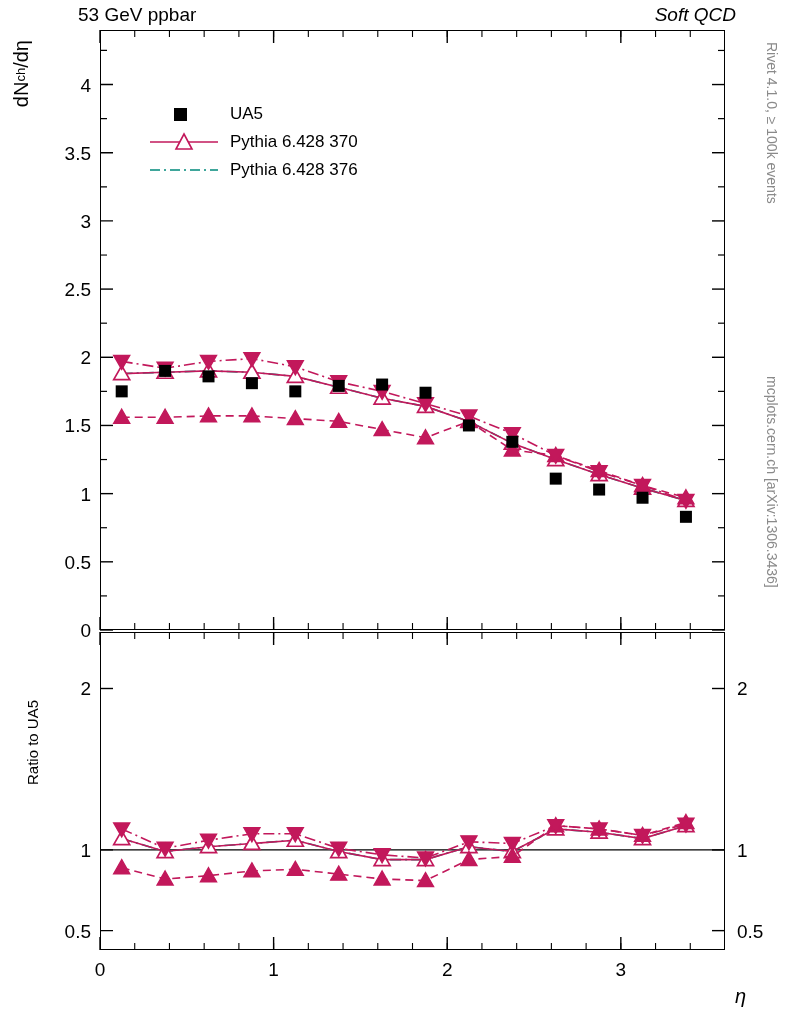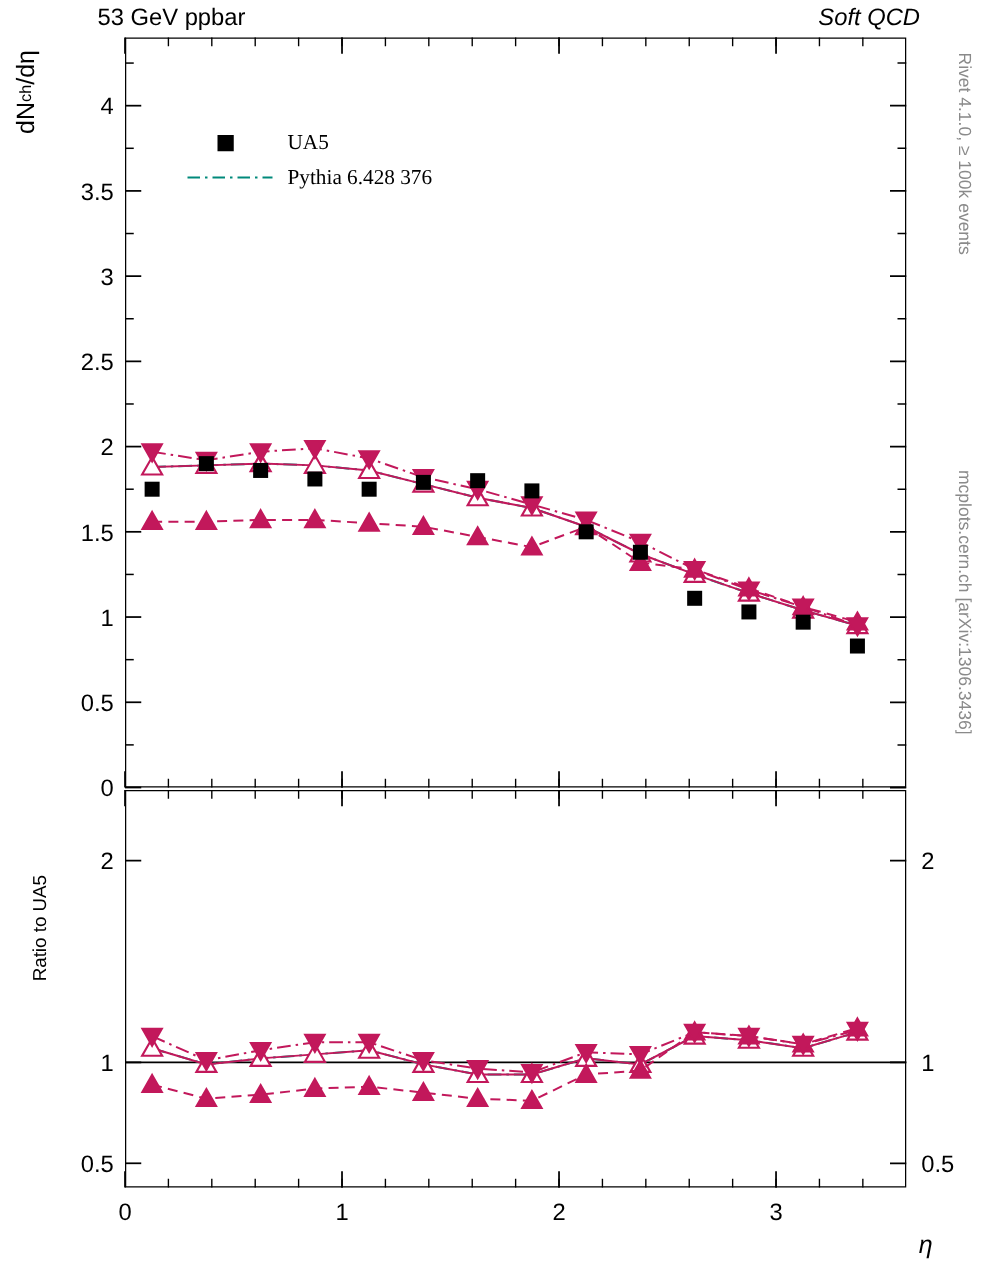--- a/index.html
+++ b/index.html
@@ -1,17 +1,17 @@
 <!DOCTYPE html>
 <html><head>
 <meta charset="utf-8">
 <style>
   html,body{margin:0;padding:0;background:#ffffff;}
   body{width:786px;height:1024px;font-family:"Liberation Sans", sans-serif;color:#000;}
-  #root{position:relative;width:786px;height:1024px;overflow:hidden;}
+  #root{position:relative;width:786px;height:1024px;overflow:hidden;border-radius:18px;}
 
   .hdr{position:absolute;font-size:19px;color:#000;}
   #hdr-left{left:78px;top:4px;}
   #hdr-right{right:50px;top:4px;font-style:italic;}
 
   .rightlab{position:absolute;color:#8a8a8a;font-size:14px;writing-mode:vertical-rl;text-orientation:mixed;white-space:nowrap;}
   #rl-rivet{right:6px;top:42px;}
   #rl-arxiv{right:6px;top:376px;}
 
   
@@ -26,21 +26,21 @@
   #xlab{position:absolute;left:735px;top:985px;font-size:20px;font-style:italic;}
 
   .tick-text{font-size:19px;fill:#000;font-family:"Liberation Sans", sans-serif;}
   .tick-text-r{font-size:19px;fill:#000;font-family:"Liberation Sans", sans-serif;}
 
   #plot-title{position:absolute;left:100px;top:60px;width:625px;text-align:center;font-size:20px;}
   #watermark{position:absolute;left:100px;top:582px;width:625px;text-align:center;font-size:14px;color:#b0b0b0;}
 
   
   #legend{position:absolute;left:148px;top:100px;font-size:17px;}
-  #legend .row{height:28px;display:flex;align-items:center;font-family:Liberation Serif, serif;}
+  #legend .row{height:28px;display:flex;align-items:center;}
   #legend .key{width:72px;height:22px;position:relative;margin-right:10px;}
   #legend .lbl{white-space:nowrap;}
   .ovl{overflow:visible}
 </style>
 </head>
 <body>
 
 <div id="root">
 
   <div class="hdr" id="hdr-left">53 GeV ppbar</div>
@@ -327,20 +327,29 @@
       <span class="key">
         <svg width="72" height="22" class="ovl">
             <rect x="26" y="5" width="13" height="13" fill="#000"></rect>
           </svg>
       </span>
       <span class="lbl">UA5</span>
     </div>
     <div class="row">
       <span class="key">
         <svg width="72" height="22" class="ovl">
+          <line x1="2" y1="11" x2="70" y2="11" stroke="#c2185b" stroke-width="1.6"></line>
+          <polygon points="36,3 44,18 28,18" fill="#fff" stroke="#c2185b" stroke-width="1.6"></polygon>
+        </svg>
+      </span>
+      <span class="lbl">Pythia 6.428 370</span>
+    </div>
+    <div class="row">
+      <span class="key">
+        <svg width="72" height="22" class="ovl">
           <line x1="2" y1="11" x2="70" y2="11" stroke="#00897b" stroke-width="1.6" stroke-dasharray="10,4,2,4"></line>
         </svg>
       </span>
       <span class="lbl">Pythia 6.428 376</span>
     </div>
   </div>
 
 </div>
 
 </body></html>

